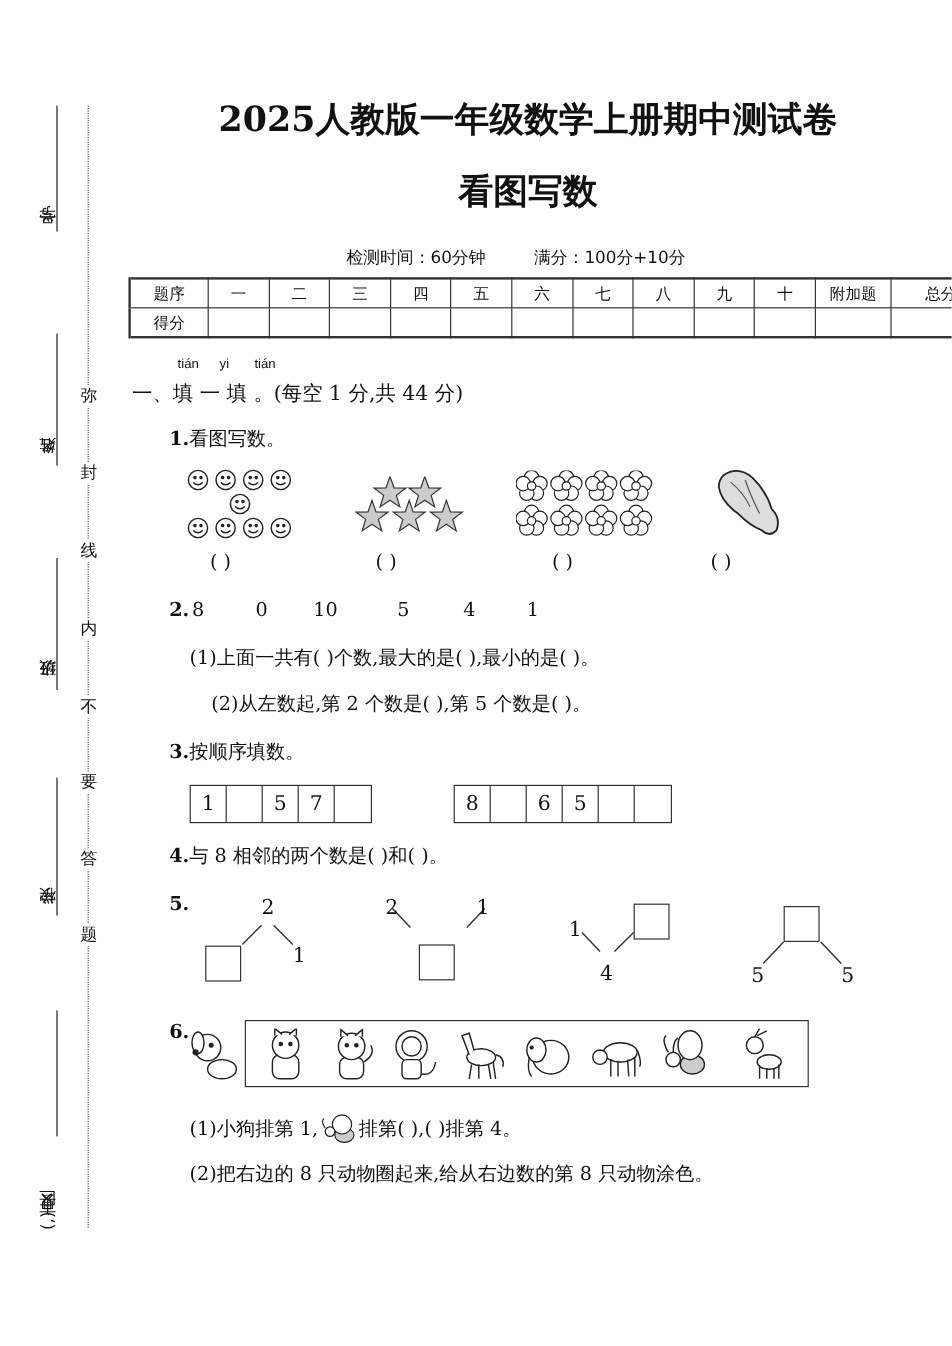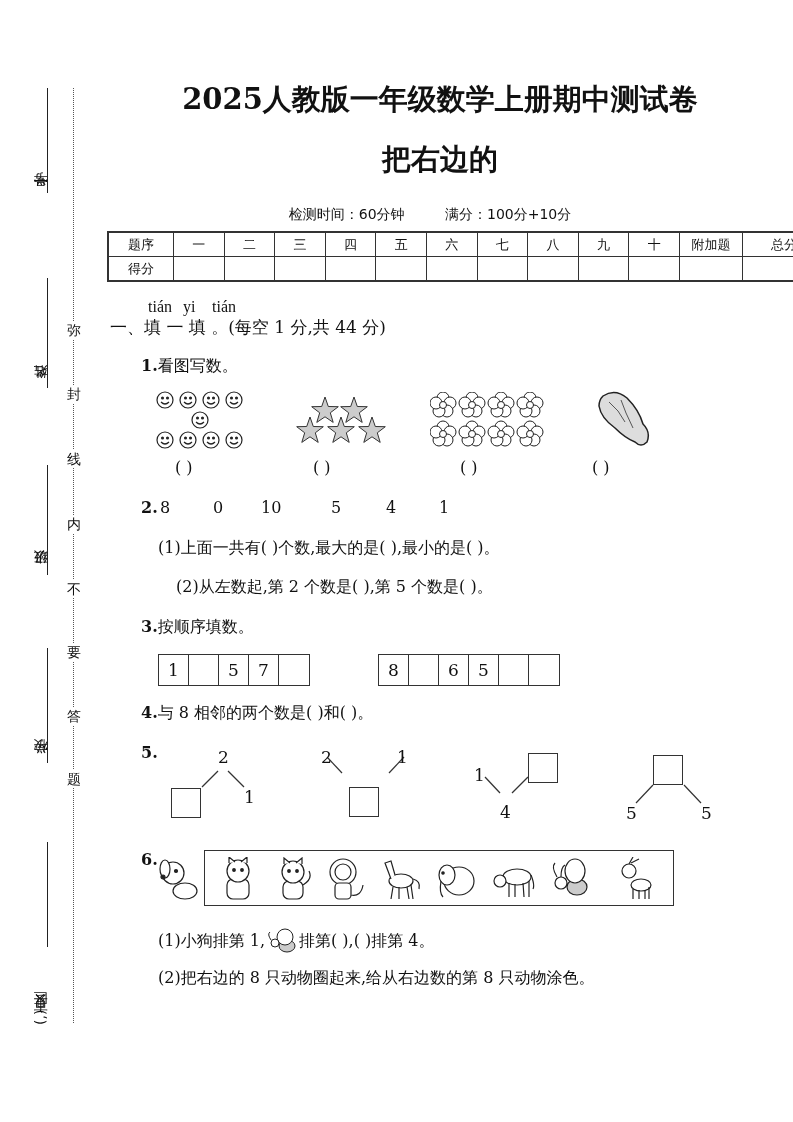--- a/index.html
+++ b/index.html
@@ -21,21 +21,21 @@
     .meta { left: 110px; width: 640px; top: 206px; text-align: center; font-size: 14px; font-weight: normal;
             font-family: "DejaVu Sans", sans-serif; }
     .meta span { margin: 0 18px; }
 
     table.score { position: absolute; left: 107px; top: 231px; border-collapse: collapse; width: 720px;
                   font-family: "DejaVu Sans", sans-serif; font-size: 13px; }
     table.score td { border: 1px solid #333; height: 23px; text-align: center; padding: 0; }
     table.score tr { border-left: 2px solid #333; border-right: 2px solid #333; }
     table.score { border: 2px solid #333; }
 
-    .pinyin { font-family: Liberation Serif, serif; font-size: 16px; }
+    .pinyin { font-family: Liberation Sans, sans-serif; font-size: 11px; }
     .line { font-size: 16px; white-space: nowrap; }
     .qnum { font-weight: bold; font-family: "DejaVu Serif", serif; }
     .paren { font-size: 16px; }
 
     .seqbox { position: absolute; display: flex; border: 1.5px solid #333; height: 30px; }
     .seqbox .cell { width: 30px; height: 30px; border-right: 1px solid #333; font-size: 17px; text-align: center; line-height: 30px; box-sizing: border-box; }
     .seqbox .cell:last-child { border-right: none; }
 
     .sq { position: absolute; width: 30px; height: 30px; border: 1.5px solid #333; box-sizing: border-box; }
     .num { position: absolute; font-size: 17px; }
@@ -62,21 +62,21 @@
 <div class="seal-char" style="top:321px;">弥</div>
 <div class="seal-char" style="top:385px;">封</div>
 <div class="seal-char" style="top:450px;">线</div>
 <div class="seal-char" style="top:515px;">内</div>
 <div class="seal-char" style="top:580px;">不</div>
 <div class="seal-char" style="top:643px;">要</div>
 <div class="seal-char" style="top:707px;">答</div>
 <div class="seal-char" style="top:770px;">题</div>
 
 <div class="abs title">2025人教版一年级数学上册期中测试卷</div>
-<div class="abs subtitle">把右边的</div>
+<div class="abs subtitle">看图写数</div>
 <div class="abs meta">
   <span>检测时间：60分钟</span>
   <span>满分：100分+10分</span>
 </div>
 
 <table class="score">
   <tbody>
       <tr>
     <td style="width:64px">题序</td>
     <td>一</td>

